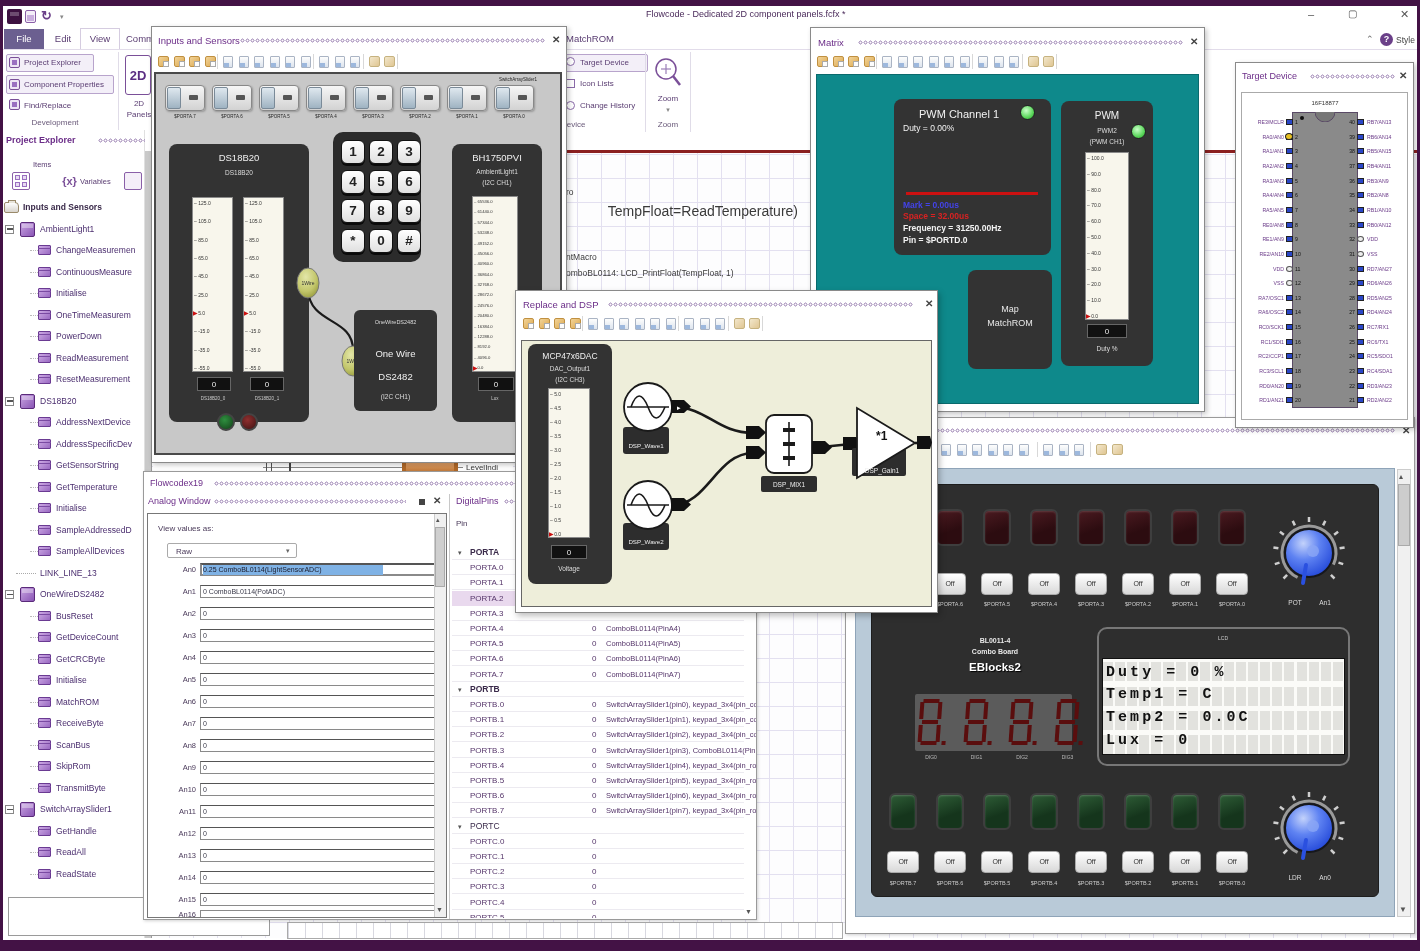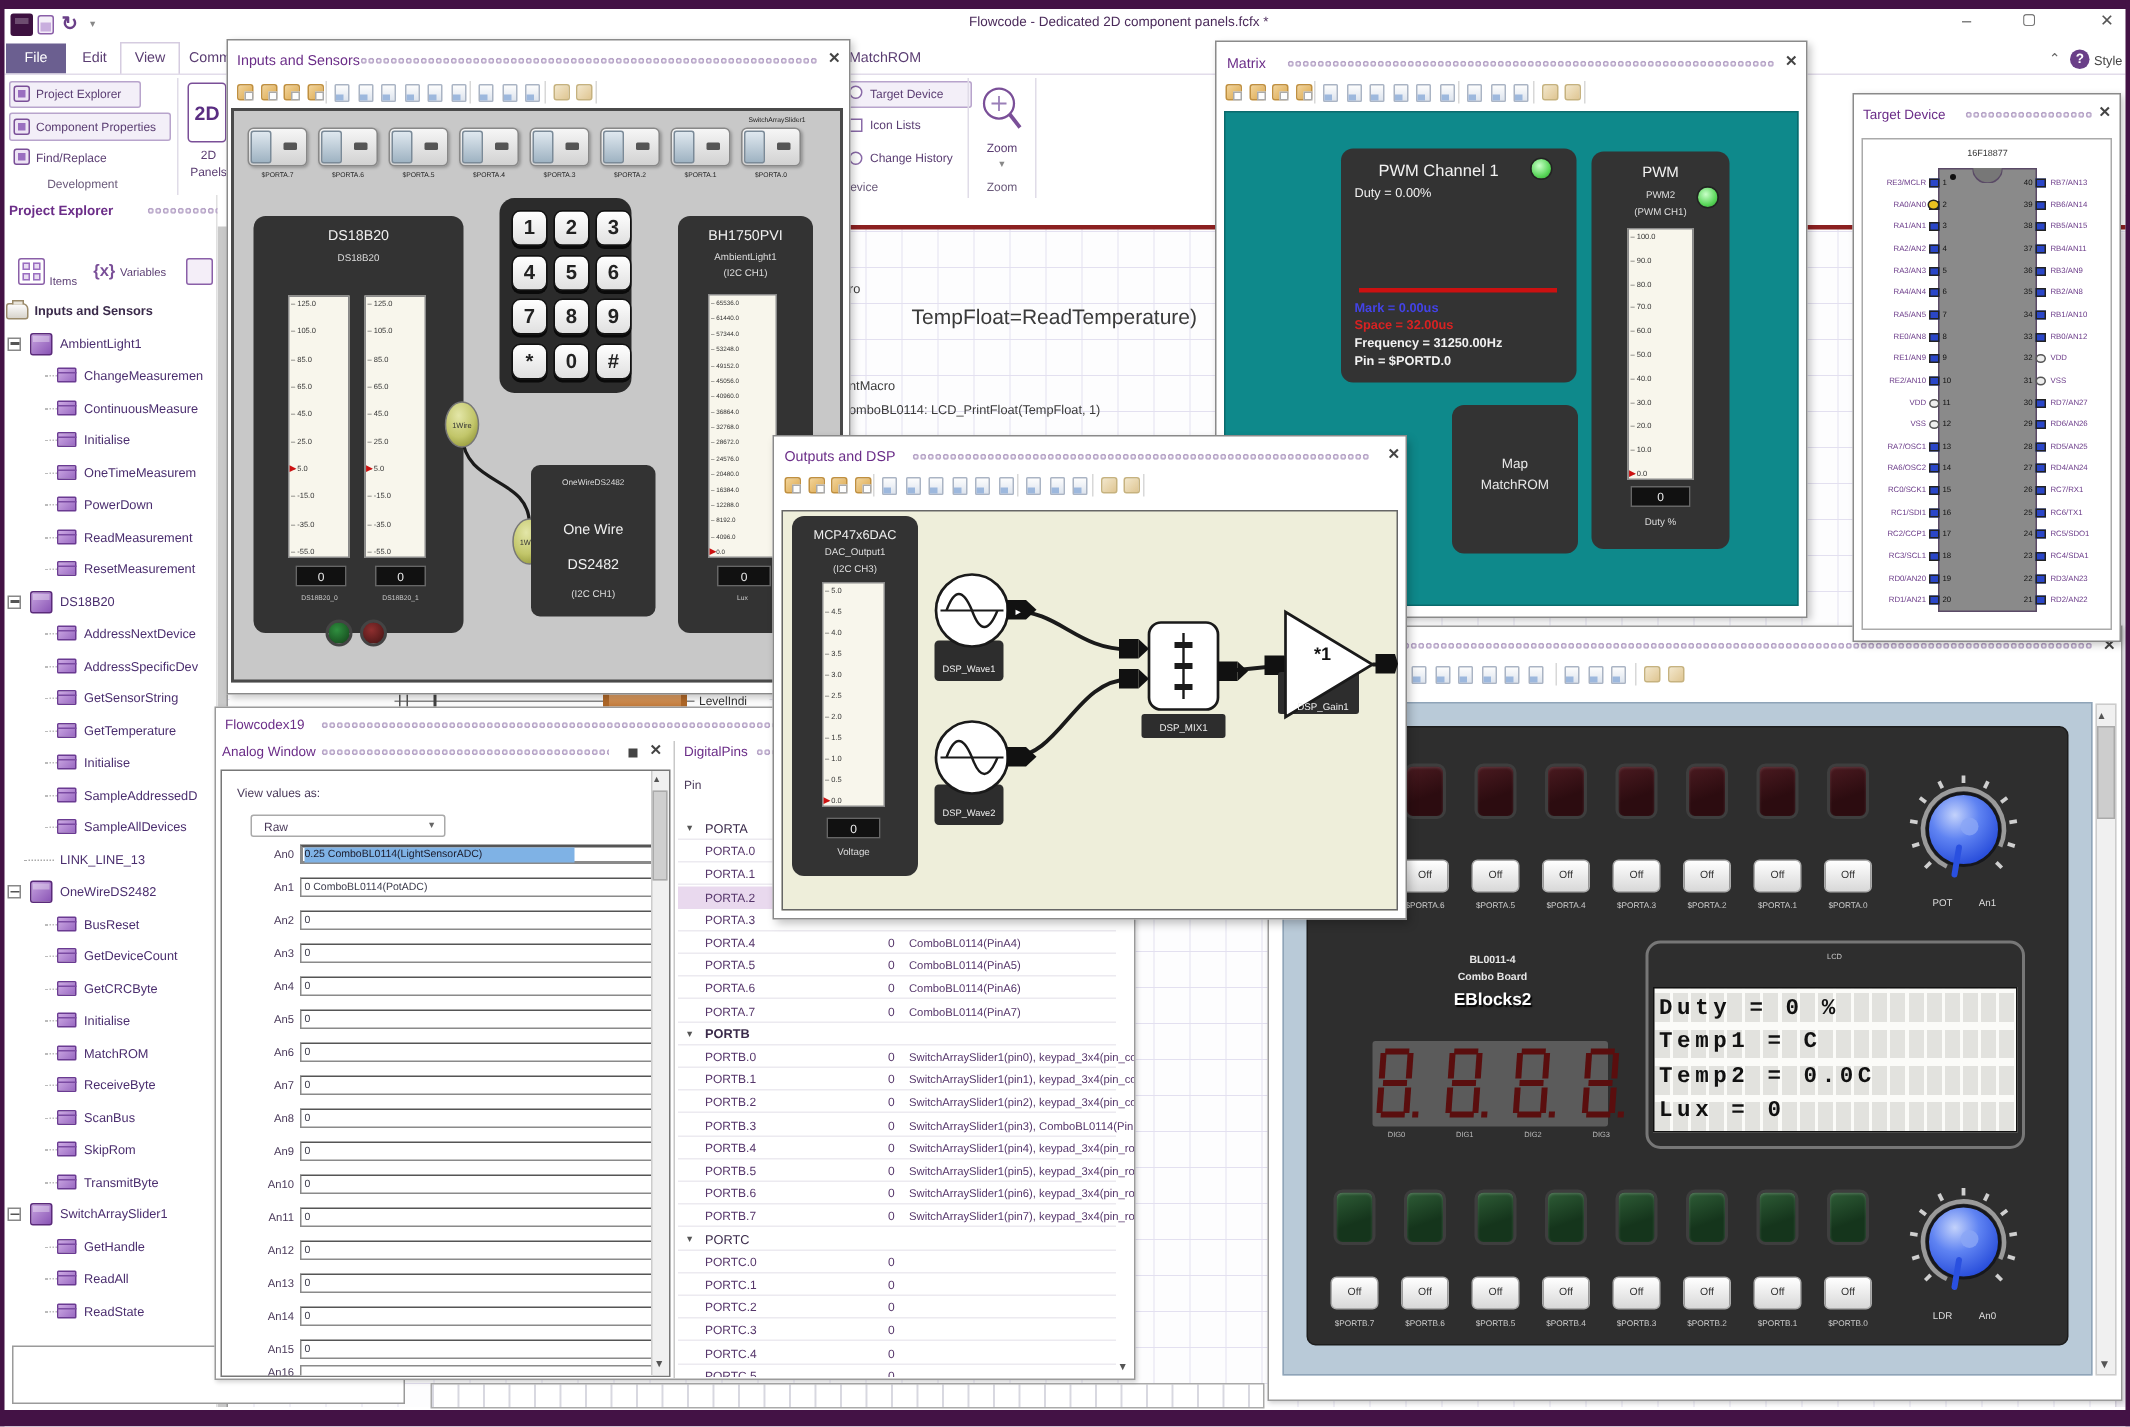--- a/index.html
+++ b/index.html
@@ -73,21 +73,21 @@
 <div class="" style="left:1410px;top:240px;width:7px;height:8px;color:#888;font-size:6px;line-height:8px;">▸</div>
 <div class="" style="left:1410px;top:286px;width:7px;height:8px;color:#888;font-size:6px;line-height:8px;">▴</div>
 <div class="" style="left:3px;top:130px;width:142px;height:808px;background:#fff;border-right:1px solid #e0e0e0;"></div>
 <div class="" style="left:6px;top:134px;width:90px;height:12px;color:#6b2d88;font-size:9px;line-height:12px;font-weight:bold;">Project Explorer</div>
 <div class="" style="left:98px;top:138px;width:47px;height:5px;background-image:radial-gradient(circle,rgba(181,162,198,0) 0.8px,#b5a2c6 1.1px,#b5a2c6 1.9px,rgba(181,162,198,0) 2.2px);background-size:5px 5px;background-position:0 0;"></div>
 <div class="" style="left:12px;top:172px;width:18px;height:18px;border:1.5px solid #8a5fa8;border-radius:2px;background:#fff;"></div>
 <div class="" style="left:15px;top:175px;width:5px;height:5px;border:1px solid #9a6fc0;background:#e8dcf2;"></div>
 <div class="" style="left:22px;top:175px;width:5px;height:5px;border:1px solid #9a6fc0;background:#e8dcf2;"></div>
 <div class="" style="left:15px;top:182px;width:5px;height:5px;border:1px solid #9a6fc0;background:#e8dcf2;"></div>
 <div class="" style="left:22px;top:182px;width:5px;height:5px;border:1px solid #9a6fc0;background:#e8dcf2;"></div>
-<div class="" style="left:33px;top:182px;width:22px;height:11px;color:#5a3d72;font-size:7.5px;line-height:11px;">Items</div>
+<div class="" style="left:33px;top:159px;width:22px;height:11px;color:#5a3d72;font-size:7.5px;line-height:11px;">Items</div>
 <div class="" style="left:60px;top:172px;width:19px;height:18px;color:#7a4f98;font-size:11px;line-height:18px;font-weight:bold;text-align:center;">{x}</div>
 <div class="" style="left:80px;top:176px;width:40px;height:11px;color:#5a3d72;font-size:7.5px;line-height:11px;">Variables</div>
 <div class="" style="left:124px;top:172px;width:18px;height:18px;border:1.5px solid #8a5fa8;border-radius:2px;background:#f4eef8;"></div>
 <div class="" style="left:4px;top:202.0px;width:15px;height:11px;background:linear-gradient(180deg,#fdfdfd,#d8d4cc);border:1px solid #9a8a6a;border-radius:2px 4px 2px 2px;"></div>
 <div class="" style="left:8px;top:200.0px;width:8px;height:3px;background:#e8e4da;border:1px solid #9a8a6a;border-bottom:none;"></div>
 <div class="" style="left:23px;top:201.0px;width:120px;height:13px;color:#3a2a4a;font-size:8.5px;line-height:13px;font-weight:bold;">Inputs and Sensors</div>
 <div class="" style="left:5px;top:224.5px;width:9px;height:9px;background:#fff;border:1px solid #888;"></div>
 <div class="" style="left:6.5px;top:228.0px;width:6px;height:1.5px;background:#555;"></div>
 <div class="" style="left:20px;top:221.5px;width:15px;height:15px;background:linear-gradient(135deg,#c7a3e0,#8a55b5);border:1px solid #5a2a7a;border-radius:2px;"></div>
 <div class="" style="left:22px;top:223.5px;width:11px;height:4px;background:rgba(255,255,255,.35);"></div>
@@ -314,21 +314,21 @@
 <div class="" style="left:200px;top:910px;width:236px;height:7px;background:#fff;border:1px solid #8a8a8a;border-bottom:none;"></div>
 <div class="" style="left:434px;top:514px;width:12px;height:403px;background:#f0f0f0;border-left:1px solid #ccc;"></div>
 <div class="" style="left:436px;top:516px;width:8px;height:8px;color:#555;font-size:7px;line-height:8px;">▴</div>
 <div class="" style="left:435px;top:527px;width:10px;height:60px;background:#cfcfcf;border:1px solid #aaa;"></div>
 <div class="" style="left:436px;top:906px;width:8px;height:8px;color:#555;font-size:7px;line-height:8px;">▼</div>
 <div class="" style="left:456px;top:495px;width:60px;height:12px;color:#6b2d88;font-size:9px;line-height:12px;">DigitalPins</div>
 <div class="" style="left:504px;top:499px;width:240px;height:5px;background-image:radial-gradient(circle,rgba(181,162,198,0) 0.8px,#b5a2c6 1.1px,#b5a2c6 1.9px,rgba(181,162,198,0) 2.2px);background-size:5px 5px;background-position:0 0;"></div>
 <div class="" style="left:456px;top:518px;width:30px;height:11px;color:#4a3a5a;font-size:8px;line-height:11px;">Pin</div>
 <div class="" style="left:452px;top:559.0px;width:292px;height:1px;background:#eceaf0;"></div>
 <div class="" style="left:458px;top:549.0px;width:8px;height:8px;color:#555;font-size:7px;line-height:8px;">▾</div>
-<div class="" style="left:470px;top:546.0px;width:60px;height:13px;color:#3a2a4a;font-size:8.5px;line-height:13px;font-weight:normal;">PORTA</div>
+<div class="" style="left:470px;top:546.0px;width:60px;height:13px;color:#3a2a4a;font-size:8.5px;line-height:13px;font-weight:bold;">PORTA</div>
 <div class="" style="left:452px;top:574.2px;width:292px;height:1px;background:#eceaf0;"></div>
 <div class="" style="left:470px;top:561.2px;width:60px;height:13px;color:#55356a;font-size:8px;line-height:13px;">PORTA.0</div>
 <div class="" style="left:452px;top:589.4px;width:292px;height:1px;background:#eceaf0;"></div>
 <div class="" style="left:470px;top:576.4px;width:60px;height:13px;color:#55356a;font-size:8px;line-height:13px;">PORTA.1</div>
 <div class="" style="left:452px;top:604.6px;width:292px;height:1px;background:#eceaf0;"></div>
 <div class="" style="left:452px;top:590.6px;width:160px;height:15px;background:#e9d9ee;"></div>
 <div class="" style="left:470px;top:591.6px;width:60px;height:13px;color:#55356a;font-size:8px;line-height:13px;">PORTA.2</div>
 <div class="" style="left:452px;top:619.8px;width:292px;height:1px;background:#eceaf0;"></div>
 <div class="" style="left:470px;top:606.8px;width:60px;height:13px;color:#55356a;font-size:8px;line-height:13px;">PORTA.3</div>
 <div class="" style="left:452px;top:635.0px;width:292px;height:1px;background:#eceaf0;"></div>
@@ -972,21 +972,21 @@
 <div class="" style="left:1367px;top:381.7px;width:46px;height:8px;color:#6a3a88;font-size:5.2px;line-height:8px;">RD3/AN23</div>
 <div class="" style="left:1343px;top:381.7px;width:12px;height:8px;color:#111;font-size:5.2px;line-height:8px;text-align:right;">22</div>
 <div class="" style="left:1286px;top:397.35px;width:7px;height:6px;background:#2a46c8;border:1px solid #222;"></div>
 <div class="" style="left:1240px;top:396.35px;width:44px;height:8px;color:#6a3a88;font-size:5.2px;line-height:8px;text-align:right;">RD1/AN21</div>
 <div class="" style="left:1295px;top:396.35px;width:12px;height:8px;color:#111;font-size:5.2px;line-height:8px;">20</div>
 <div class="" style="left:1357px;top:397.35px;width:7px;height:6px;background:#2a46c8;border:1px solid #222;"></div>
 <div class="" style="left:1367px;top:396.35px;width:46px;height:8px;color:#6a3a88;font-size:5.2px;line-height:8px;">RD2/AN22</div>
 <div class="" style="left:1343px;top:396.35px;width:12px;height:8px;color:#111;font-size:5.2px;line-height:8px;text-align:right;">21</div>
 <div class="" style="left:1285px;top:133px;width:8px;height:7px;background:#e8c020;border:1px solid #222;border-radius:50%;"></div>
 <div class="" style="left:515px;top:290px;width:423px;height:323px;background:#fff;border:1px solid #8a8a8a;box-shadow:2px 3px 6px rgba(0,0,0,.25);"></div>
-<div class="" style="left:523px;top:298px;width:95px;height:13px;color:#6b2d88;font-size:9.5px;line-height:13px;">Outputs and DSP</div>
+<div class="" style="left:523px;top:298px;width:95px;height:13px;color:#6b2d88;font-size:9.5px;line-height:13px;">Replace and DSP</div>
 <div class="" style="left:608px;top:302px;width:305px;height:5px;background-image:radial-gradient(circle,rgba(181,162,198,0) 0.8px,#b5a2c6 1.1px,#b5a2c6 1.9px,rgba(181,162,198,0) 2.2px);background-size:5px 5px;background-position:0 0;"></div>
 <div class="" style="left:925px;top:299px;width:10px;height:10px;color:#444;font-size:10px;line-height:10px;font-weight:bold;">✕</div>
 <div class="" style="left:523px;top:318px;width:11px;height:11px;background:linear-gradient(135deg,#f2d49a,#dca84e);border:1px solid #c09040;border-radius:2px;"></div>
 <div class="" style="left:528px;top:323px;width:6px;height:6px;background:#fdfdfd;border:1px solid #aaa;"></div>
 <div class="" style="left:538.5px;top:318px;width:11px;height:11px;background:linear-gradient(135deg,#f2d49a,#dca84e);border:1px solid #c09040;border-radius:2px;"></div>
 <div class="" style="left:543.5px;top:323px;width:6px;height:6px;background:#fdfdfd;border:1px solid #aaa;"></div>
 <div class="" style="left:554.0px;top:318px;width:11px;height:11px;background:linear-gradient(135deg,#f2d49a,#dca84e);border:1px solid #c09040;border-radius:2px;"></div>
 <div class="" style="left:559.0px;top:323px;width:6px;height:6px;background:#fdfdfd;border:1px solid #aaa;"></div>
 <div class="" style="left:569.5px;top:318px;width:11px;height:11px;background:linear-gradient(135deg,#f2d49a,#dca84e);border:1px solid #c09040;border-radius:2px;"></div>
 <div class="" style="left:574.5px;top:323px;width:6px;height:6px;background:#fdfdfd;border:1px solid #aaa;"></div>

